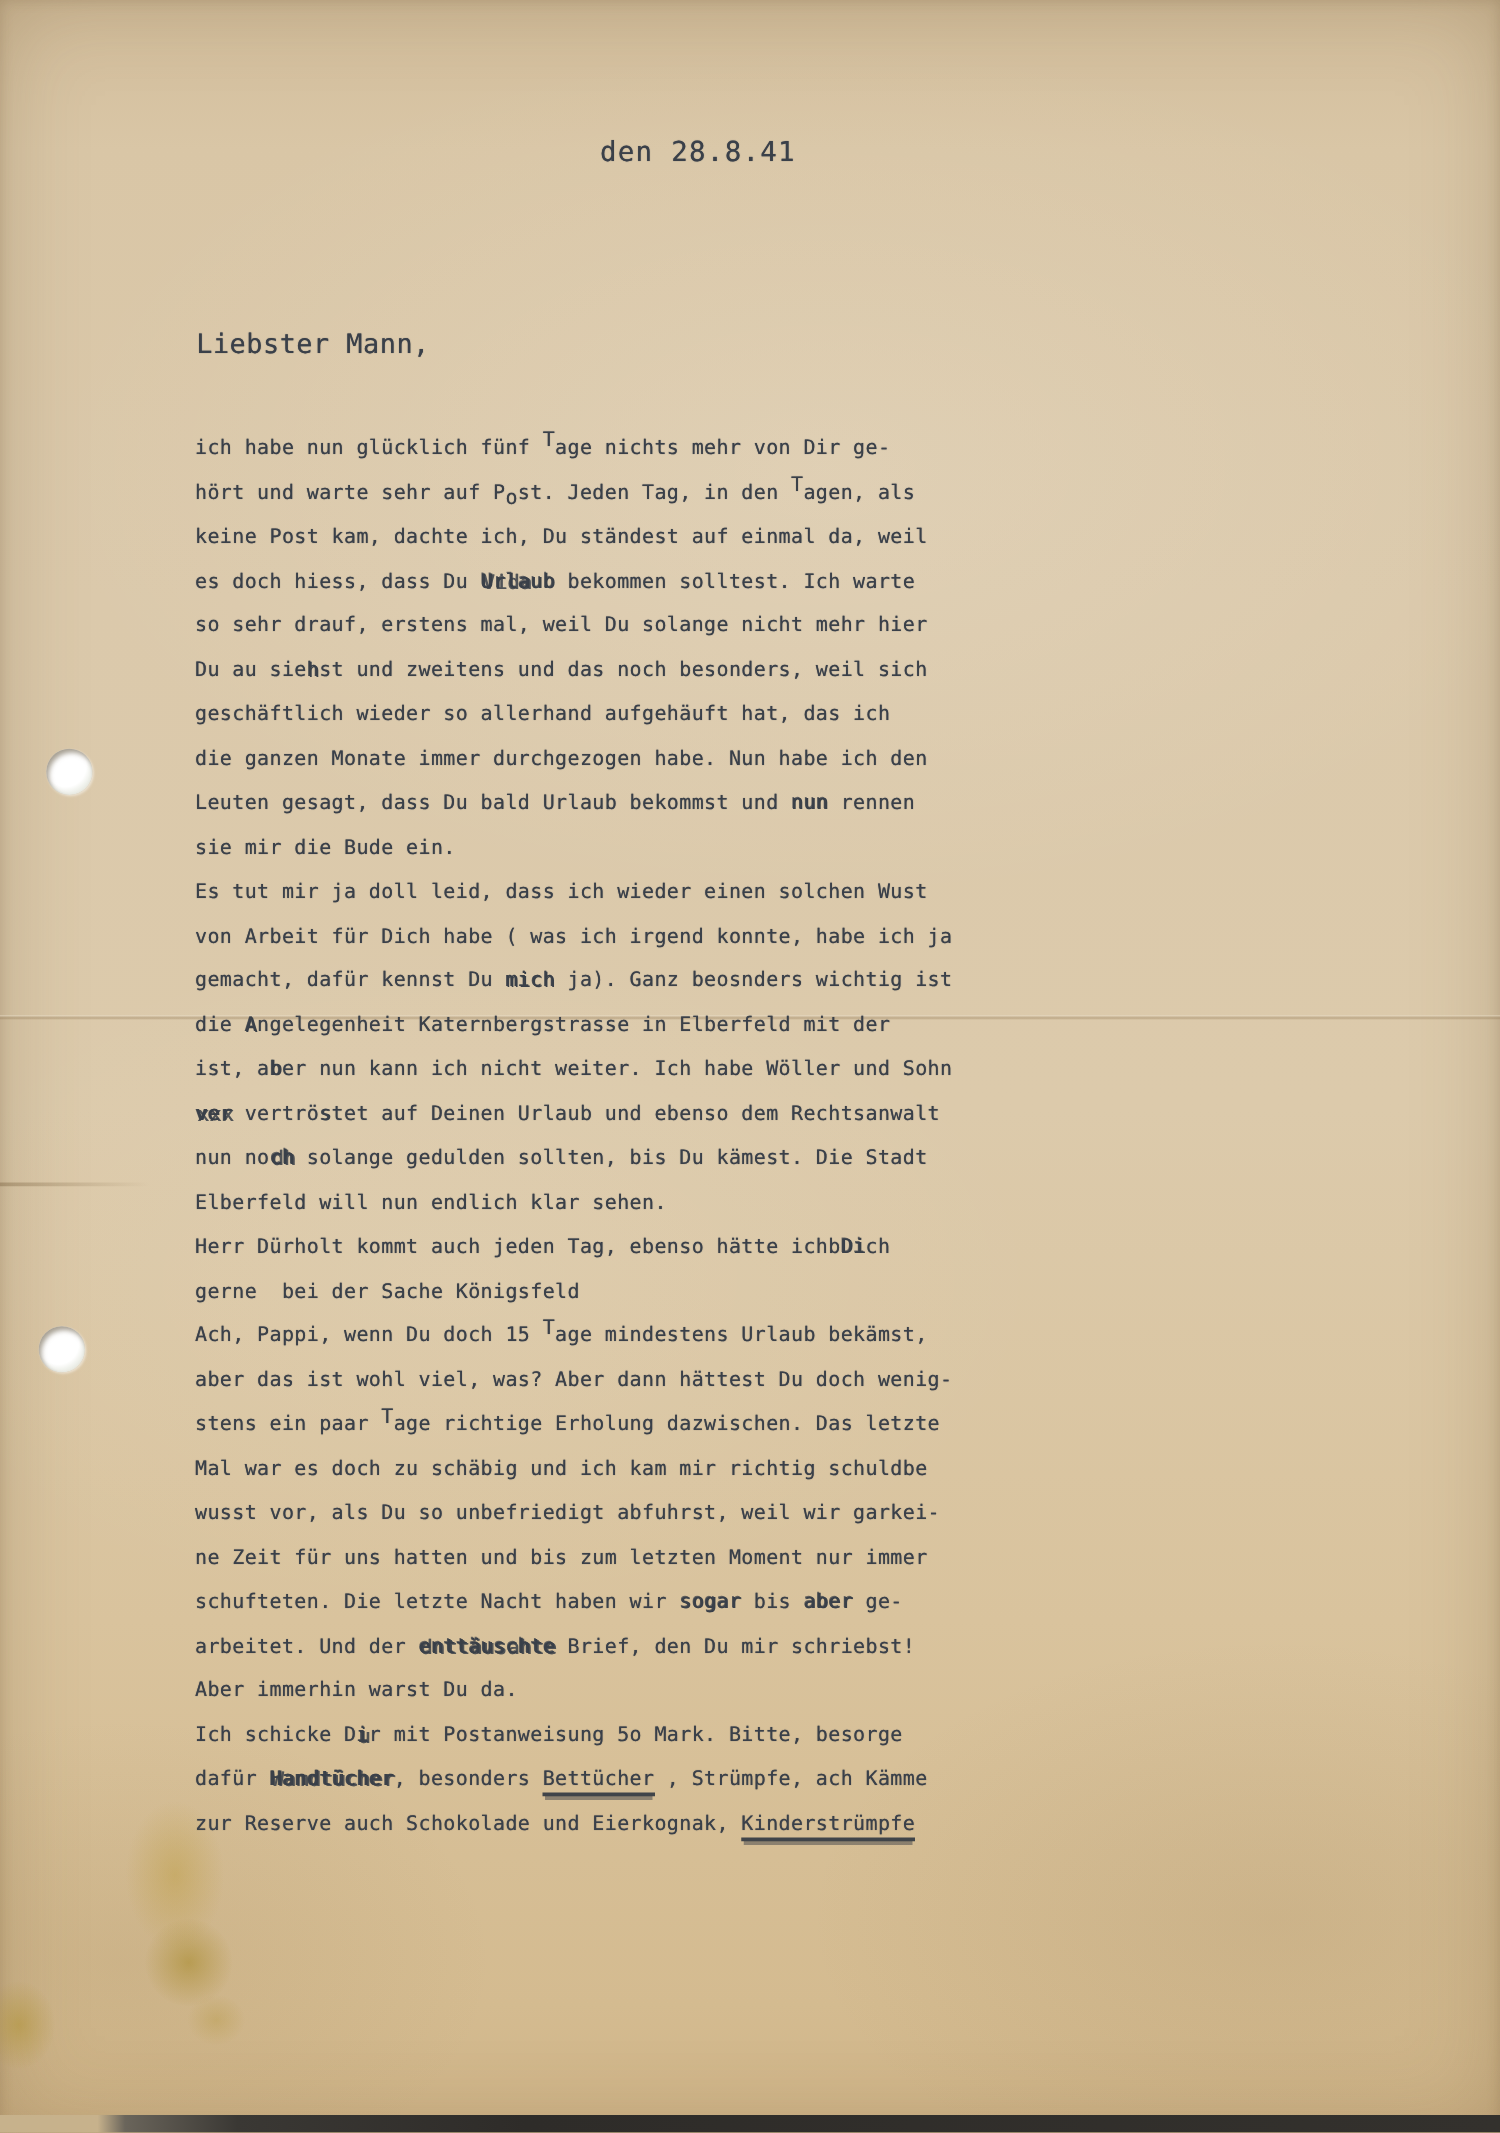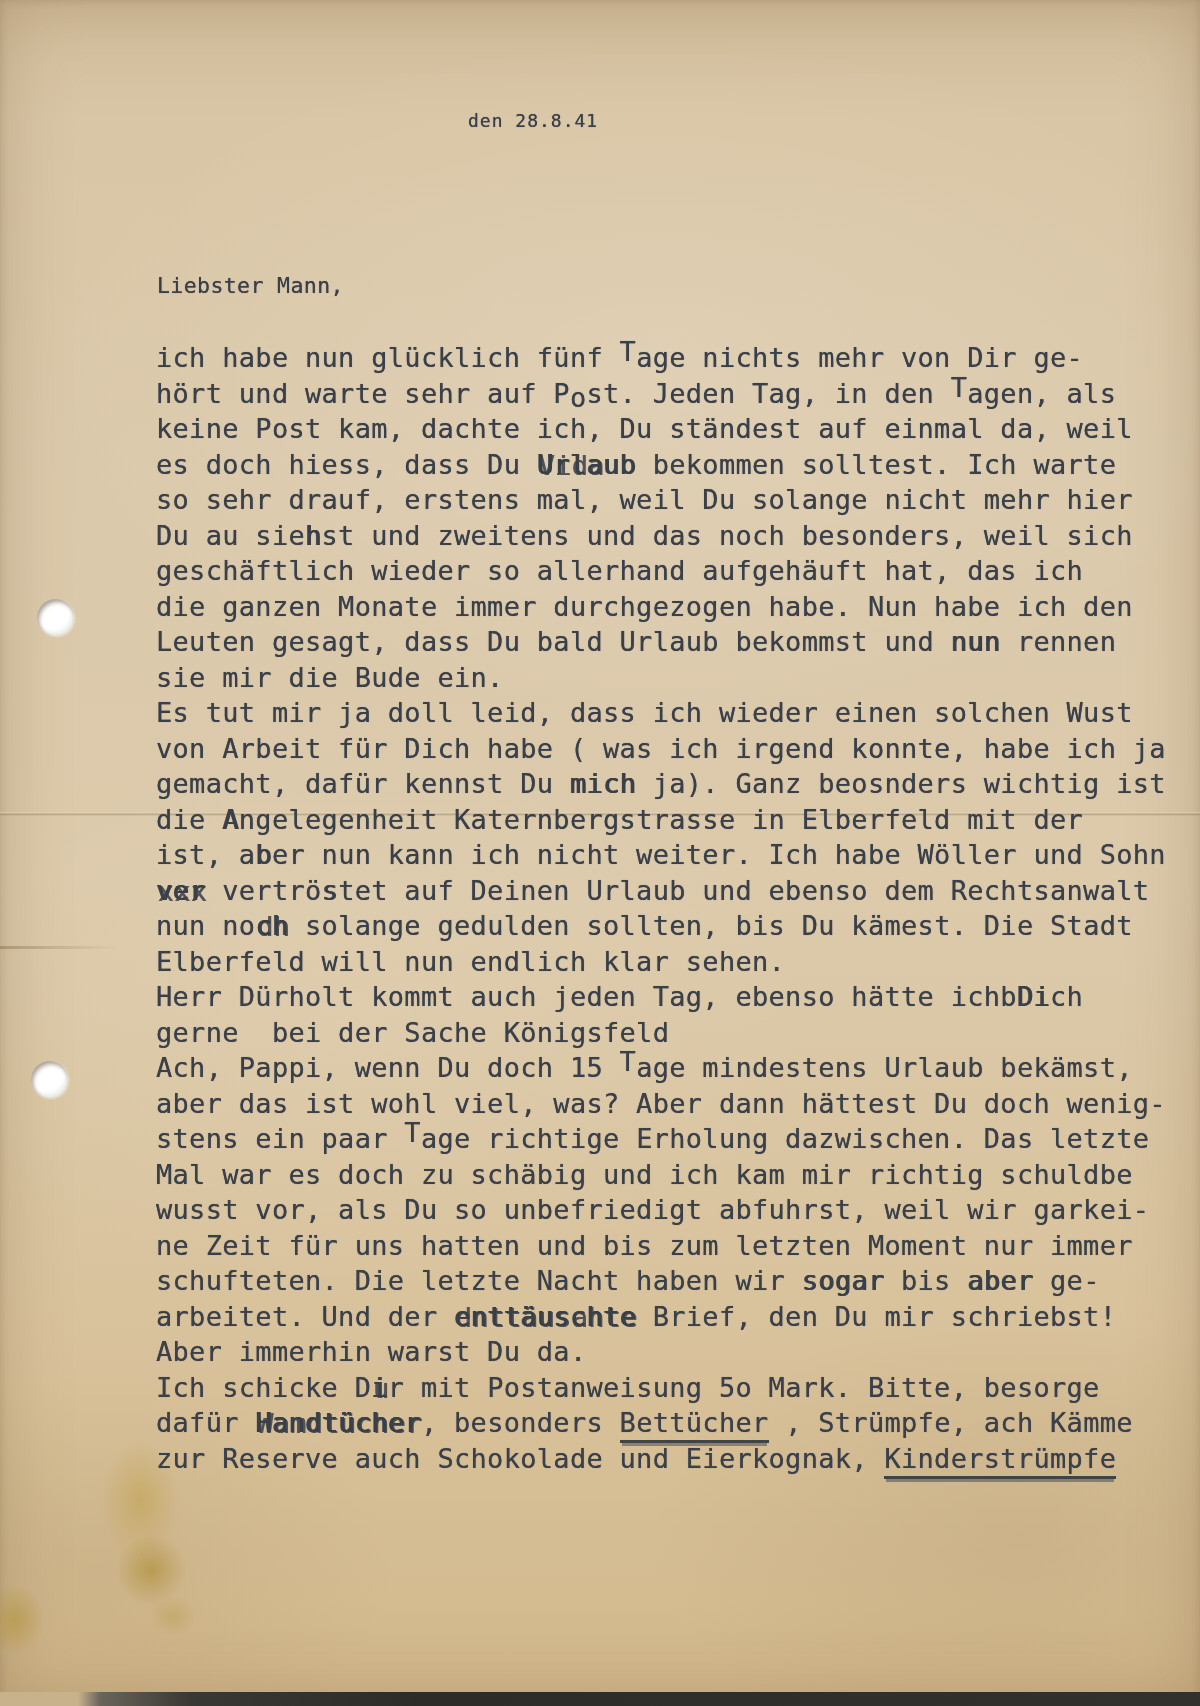--- a/index.html
+++ b/index.html
@@ -15,33 +15,33 @@
       radial-gradient(ellipse 900px 500px at 55% 22%, rgba(255,252,245,0.14), rgba(255,252,245,0) 70%),
       radial-gradient(ellipse 700px 400px at 30% 60%, rgba(255,250,240,0.08), rgba(255,250,240,0) 70%),
       radial-gradient(ellipse 500px 300px at 85% 90%, rgba(120,90,50,0.10), rgba(120,90,50,0) 75%),
       radial-gradient(ellipse 400px 260px at 8% 92%, rgba(130,100,55,0.10), rgba(130,100,55,0) 75%),
       linear-gradient(180deg,#d2bd9b 0%,#d9c6a6 7%,#dbc9ab 28%,#dccaab 52%,#d9c39d 76%,#d4bb90 94%,#cfb488 100%);
     box-shadow: inset 0 0 70px rgba(110,85,50,0.28), inset 0 0 10px rgba(100,78,45,0.22);
     color:#3a4049;
   }
   
   .date{
-    position:absolute;left:468px;top:110px;
-    font-size:18px;letter-spacing:1px;
+    position:absolute;left:480px;top:110px;
+    font-size:22px;letter-spacing:1px;
     text-shadow:0 0 0.7px rgba(52,58,70,0.85);
     text-align:right;
   }
   .salutation{
-    position:absolute;left:157px;top:273px;
+    position:absolute;left:157px;top:263px;
     font-size:21.5px;letter-spacing:0.4px;
     text-shadow:0 0 0.7px rgba(52,58,70,0.85);
   }
   .body-text{
     position:absolute;left:156px;top:340px;width:900px;
-    font-size:27px;line-height:35.5px;letter-spacing:0.3px;
+    font-size:16px;line-height:35.5px;letter-spacing:0.3px;
     text-shadow:0 0 0.7px rgba(52,58,70,0.8);
   }
   .line{white-space:pre;}
   .seg{white-space:pre;}
   .seg-over{text-shadow:0.9px 0.2px 0 currentColor,-0.4px -0.3px 0 rgba(52,58,70,0.7);}
   .seg-ot{position:relative;display:inline-block;}
   .seg-ot .ovl{position:absolute;left:1.5px;top:1px;opacity:0.85;text-shadow:0.6px 0 0 currentColor;}
   .seg-u{border-bottom:3px solid rgba(48,54,64,0.9);box-shadow:0 5px 0 -2px rgba(48,54,64,0.45);padding-bottom:2px;}
   .seg-cu{border-bottom:2px solid rgba(48,54,64,0.8);}
   .seg-raise{position:relative;top:-6px;}

